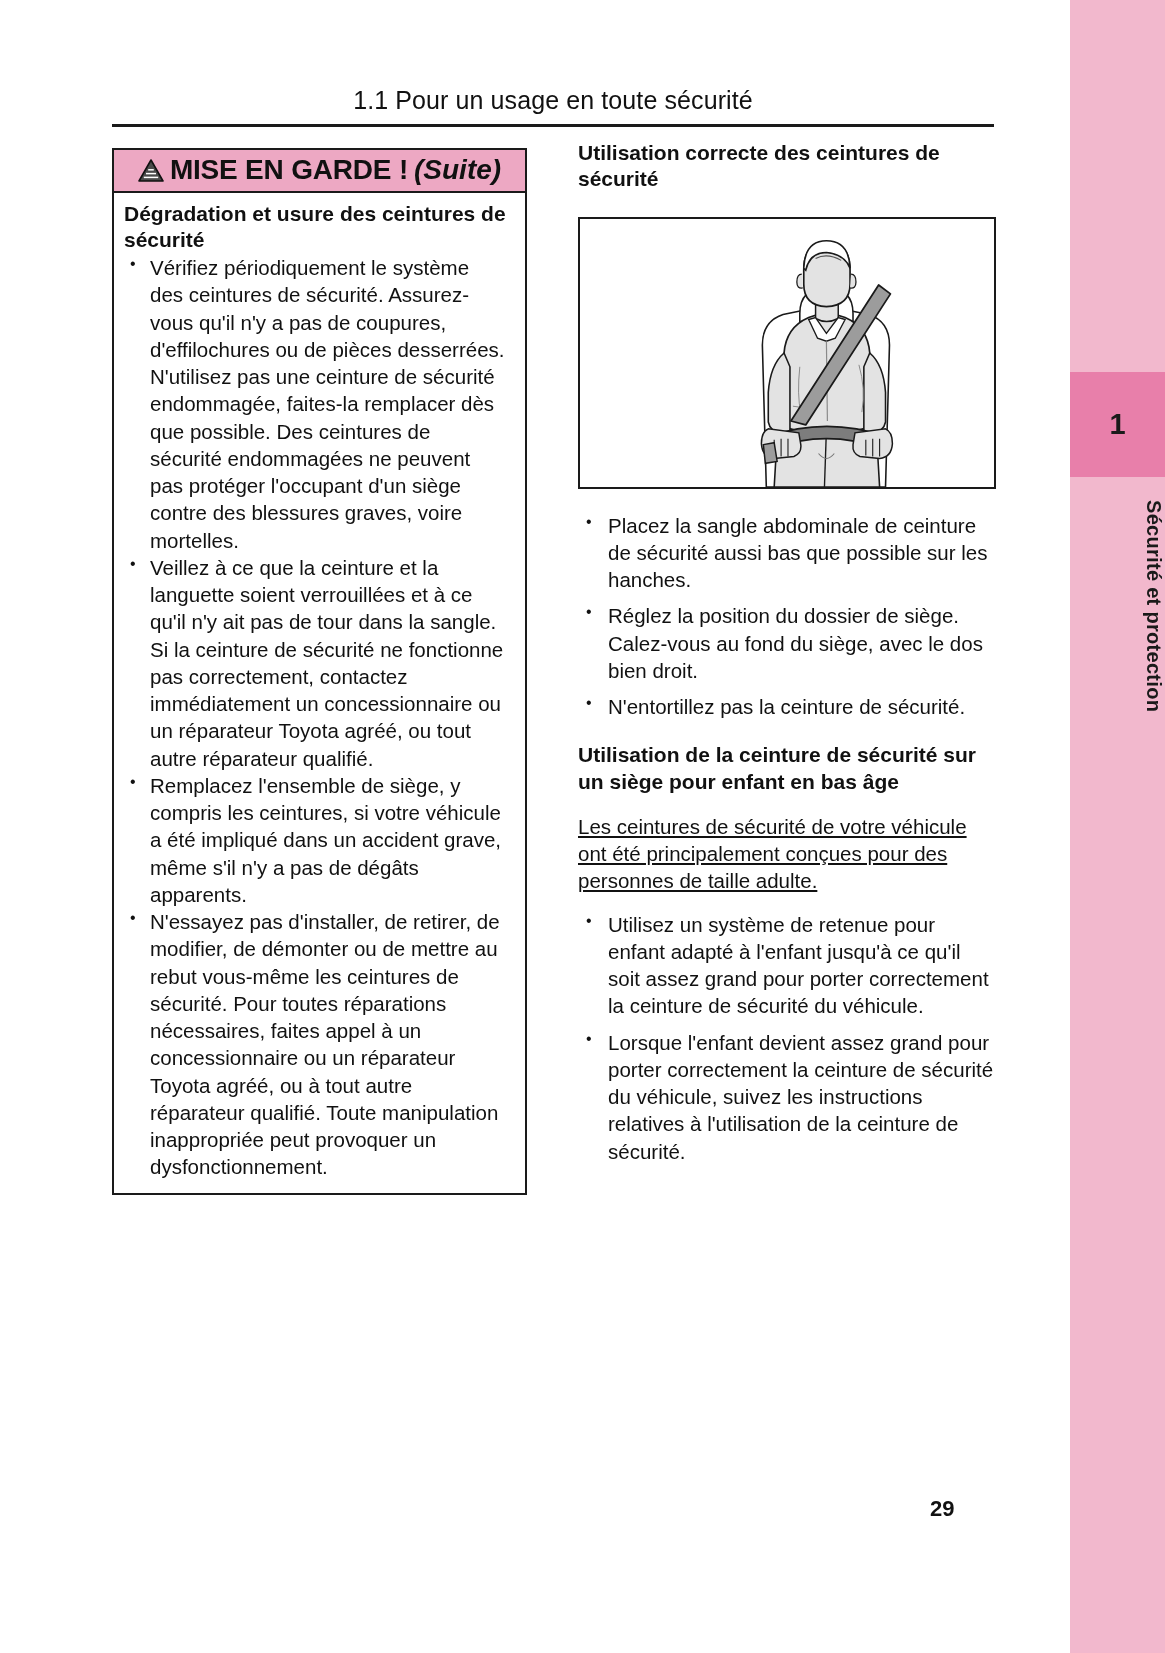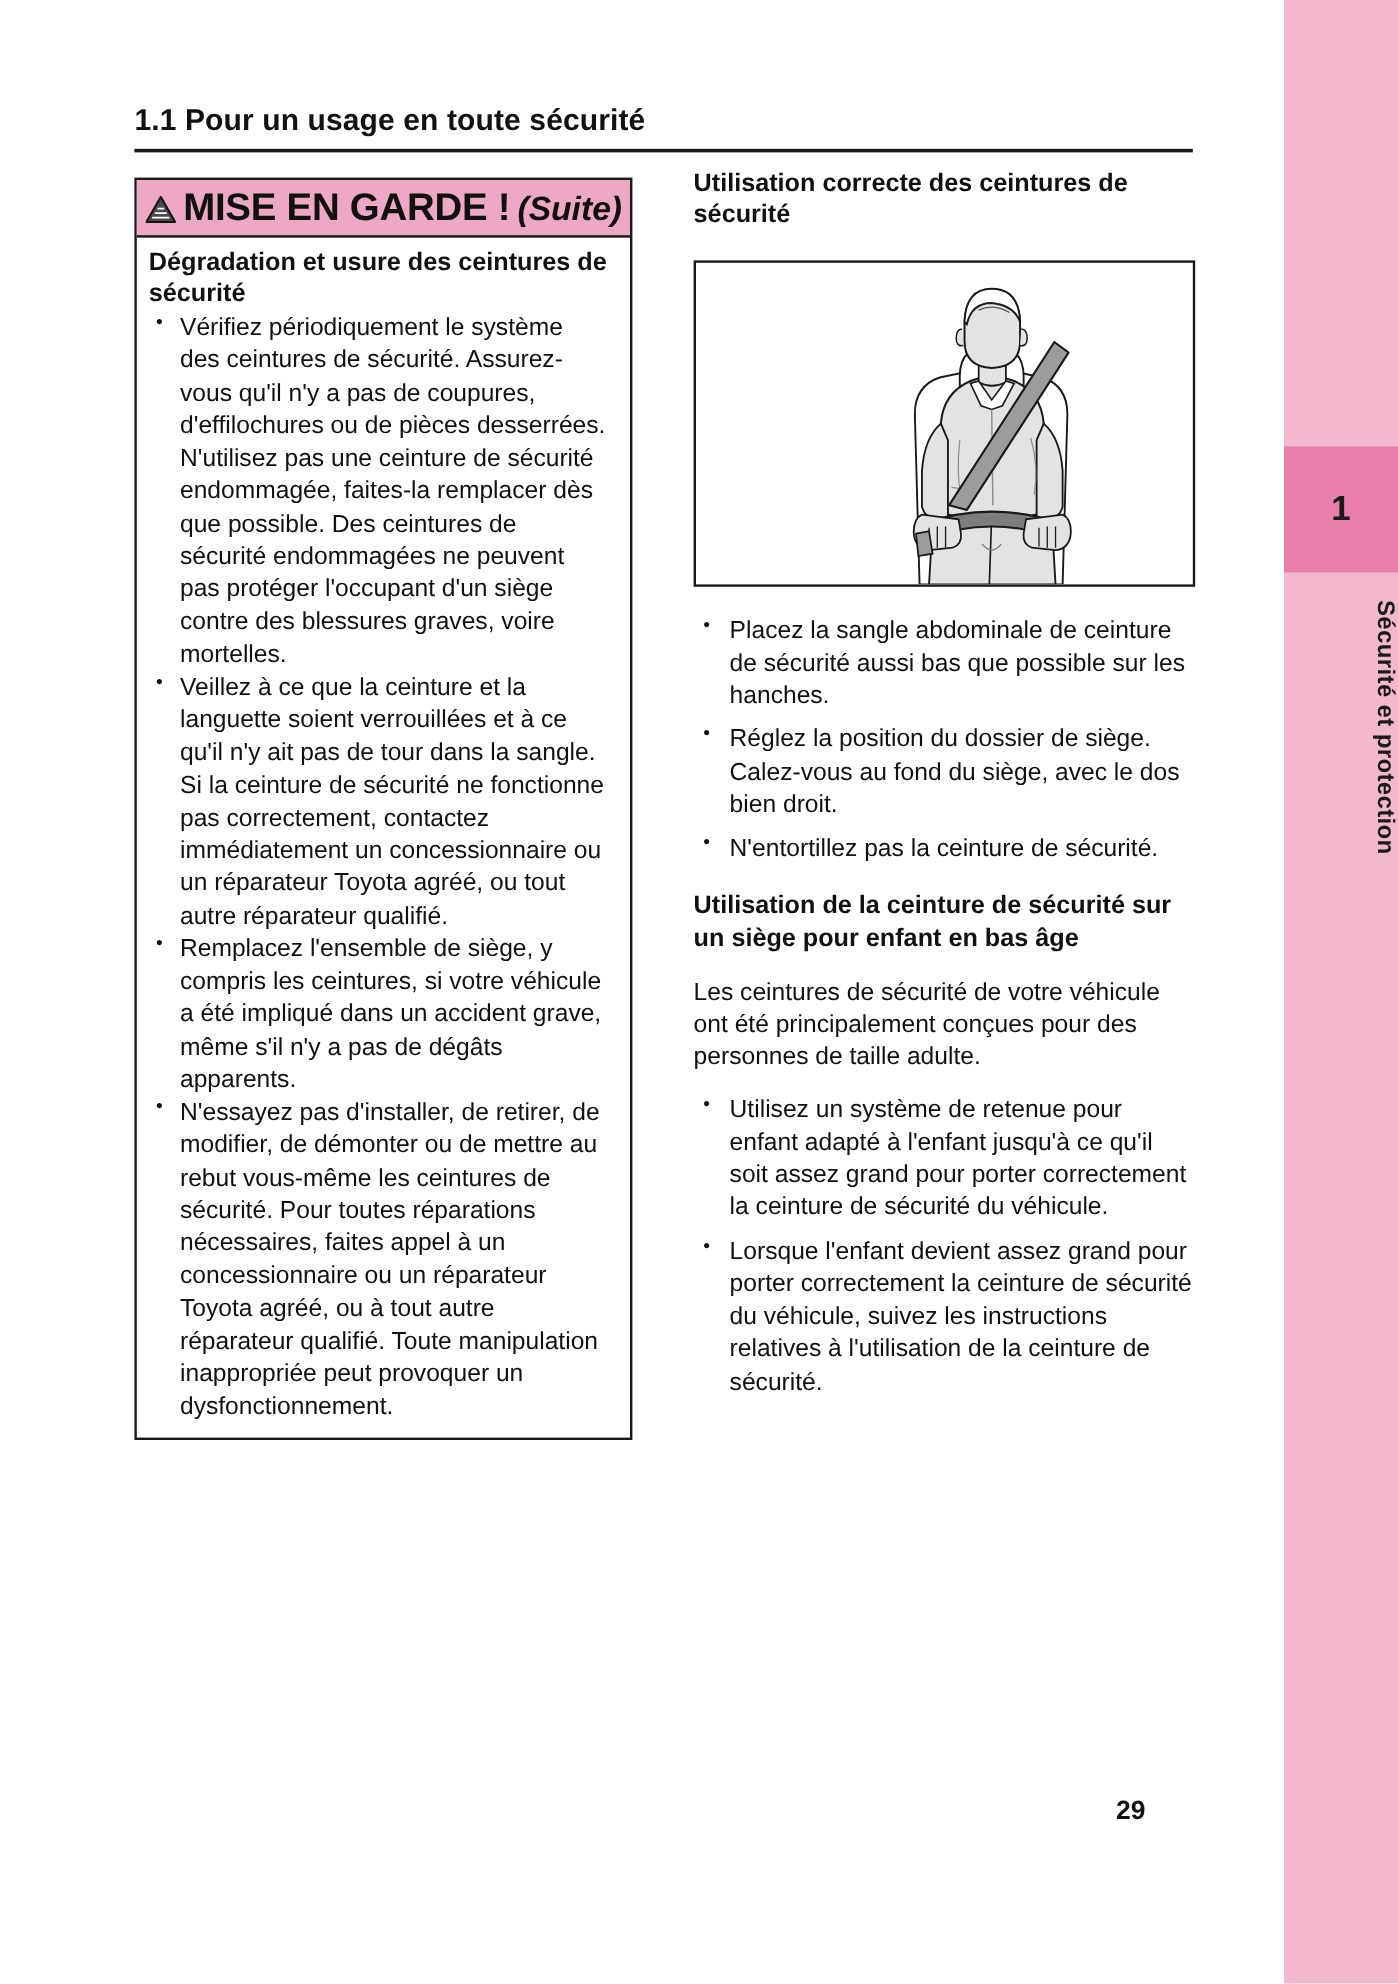--- a/index.html
+++ b/index.html
@@ -56,23 +56,23 @@
     box-sizing: border-box;
     letter-spacing: 0.3px;
   }
 
   
   #page-header {
     position: absolute;
     top: 86px;
     left: 112px;
     width: 882px;
-    text-align: left;
+    text-align: center;
     font-size: 25px;
-    font-weight: bold;
+    font-weight: normal;
     color: #111;
     letter-spacing: 0.1px;
   }
   #header-rule {
     position: absolute;
     top: 124px;
     left: 112px;
     width: 882px;
     height: 3px;
     background: #1a1a1a;
@@ -110,21 +110,21 @@
   }
   .warn-glyph {
     display: inline-block;
     width: 26px;
     height: 24px;
     position: relative;
     top: 4px;
     flex: none;
   }
   #warning-title {
-    font-size: 32px;
+    font-size: 28px;
     font-weight: bold;
     color: #111;
     letter-spacing: -0.2px;
   }
   #warning-suite {
     font-size: 28px;
     font-style: italic;
     font-weight: bold;
     color: #111;
   }
@@ -190,20 +190,21 @@
     margin-top: 23px;
   }
   .rc-heading2 {
     margin-top: 22px;
   }
   .rc-para {
     font-size: 20.5px;
     line-height: 1.33;
     color: #111;
     margin-top: 18px;
+    text-decoration: underline;
   }
   #rc-bullets-2 {
     margin-top: 16px;
   }
 
   
   #page-number {
     position: absolute;
     left: 930px;
     top: 1496px;

